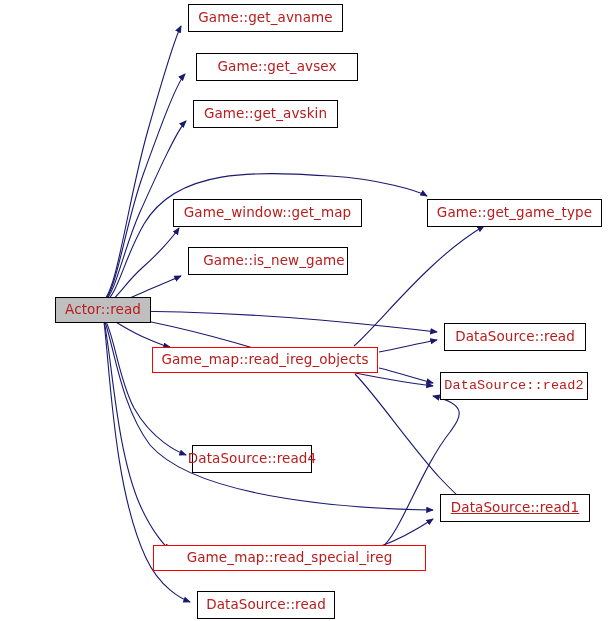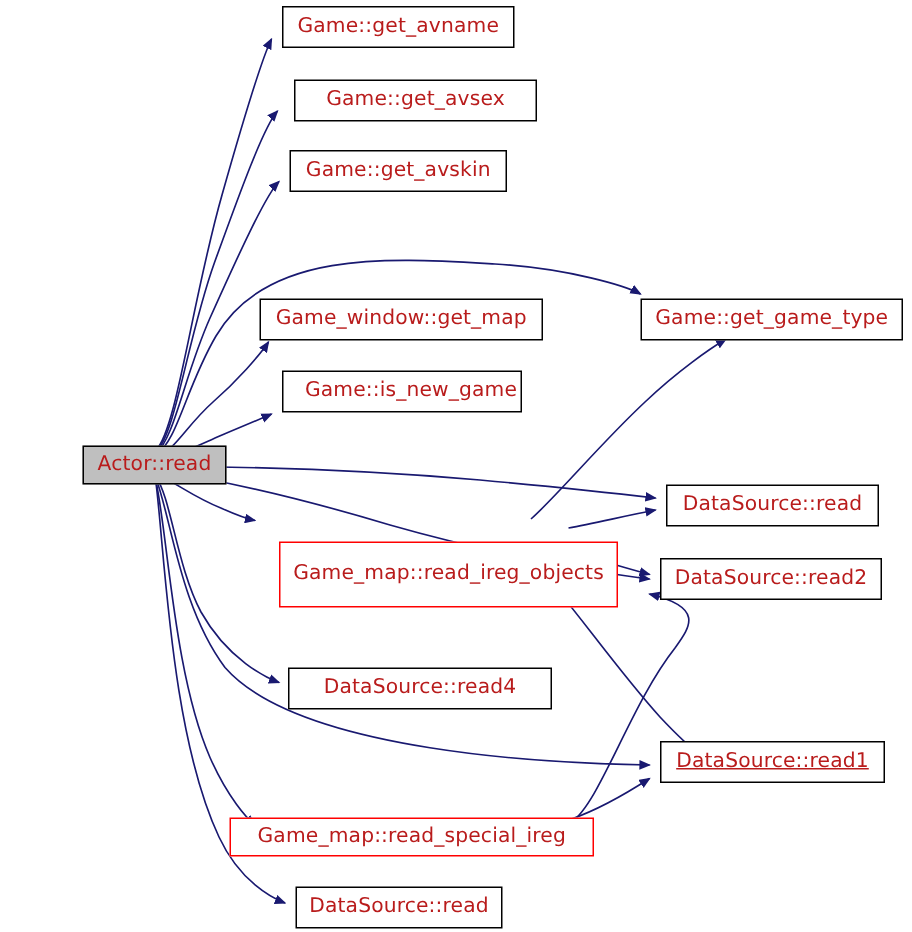--- a/index.html
+++ b/index.html
@@ -101,32 +101,32 @@
       </div>
       <div class="node" style="left: 188px; top: 247px; width: 160px; height: 28px; padding-left: 12px;">
         <span class="node-label">Game::is_new_game</span>
       </div>
       <div class="node" style="left: 427px; top: 199px; width: 175px; height: 28px;">
         <span class="node-label">Game::get_game_type</span>
       </div>
       <div class="node" style="left: 444px; top: 323px; width: 142px; height: 28px;">
         <span class="node-label">DataSource::read</span>
       </div>
-      <div class="node highlight" style="left: 152px; top: 361px; width: 226px; height: 44px; margin-left: 34px;">
+      <div class="node highlight" style="left: 152px; top: 347px; width: 226px; height: 26px;">
         <span class="node-label">Game_map::read_ireg_objects</span>
       </div>
-      <div class="node" style="left: 440px; top: 372px; width: 148px; height: 28px;">
+      <div class="node" style="left: 440px; top: 372px; width: 148px; height: 28px; font-family: Liberation Mono, monospace;">
         <span class="node-label">DataSource::read2</span>
       </div>
-      <div class="node" style="left: 192px; top: 445px; width: 176px; height: 28px;">
+      <div class="node" style="left: 192px; top: 445px; width: 120px; height: 28px;">
         <span class="node-label">DataSource::read4</span>
       </div>
       <div class="node" style="left: 440px; top: 494px; width: 150px; height: 28px; text-decoration: underline;">
         <span class="node-label">DataSource::read1</span>
       </div>
-      <div class="node highlight" style="left: 153px; top: 545px; width: 243px; height: 26px; justify-content: center;">
+      <div class="node highlight" style="left: 153px; top: 545px; width: 273px; height: 26px; justify-content: center;">
         <span class="node-label">Game_map::read_special_ireg</span>
       </div>
       <div class="node" style="left: 197px; top: 591px; width: 138px; height: 28px;">
         <span class="node-label">DataSource::read</span>
       </div>
     </div>
 </div>
 
 </body></html>

